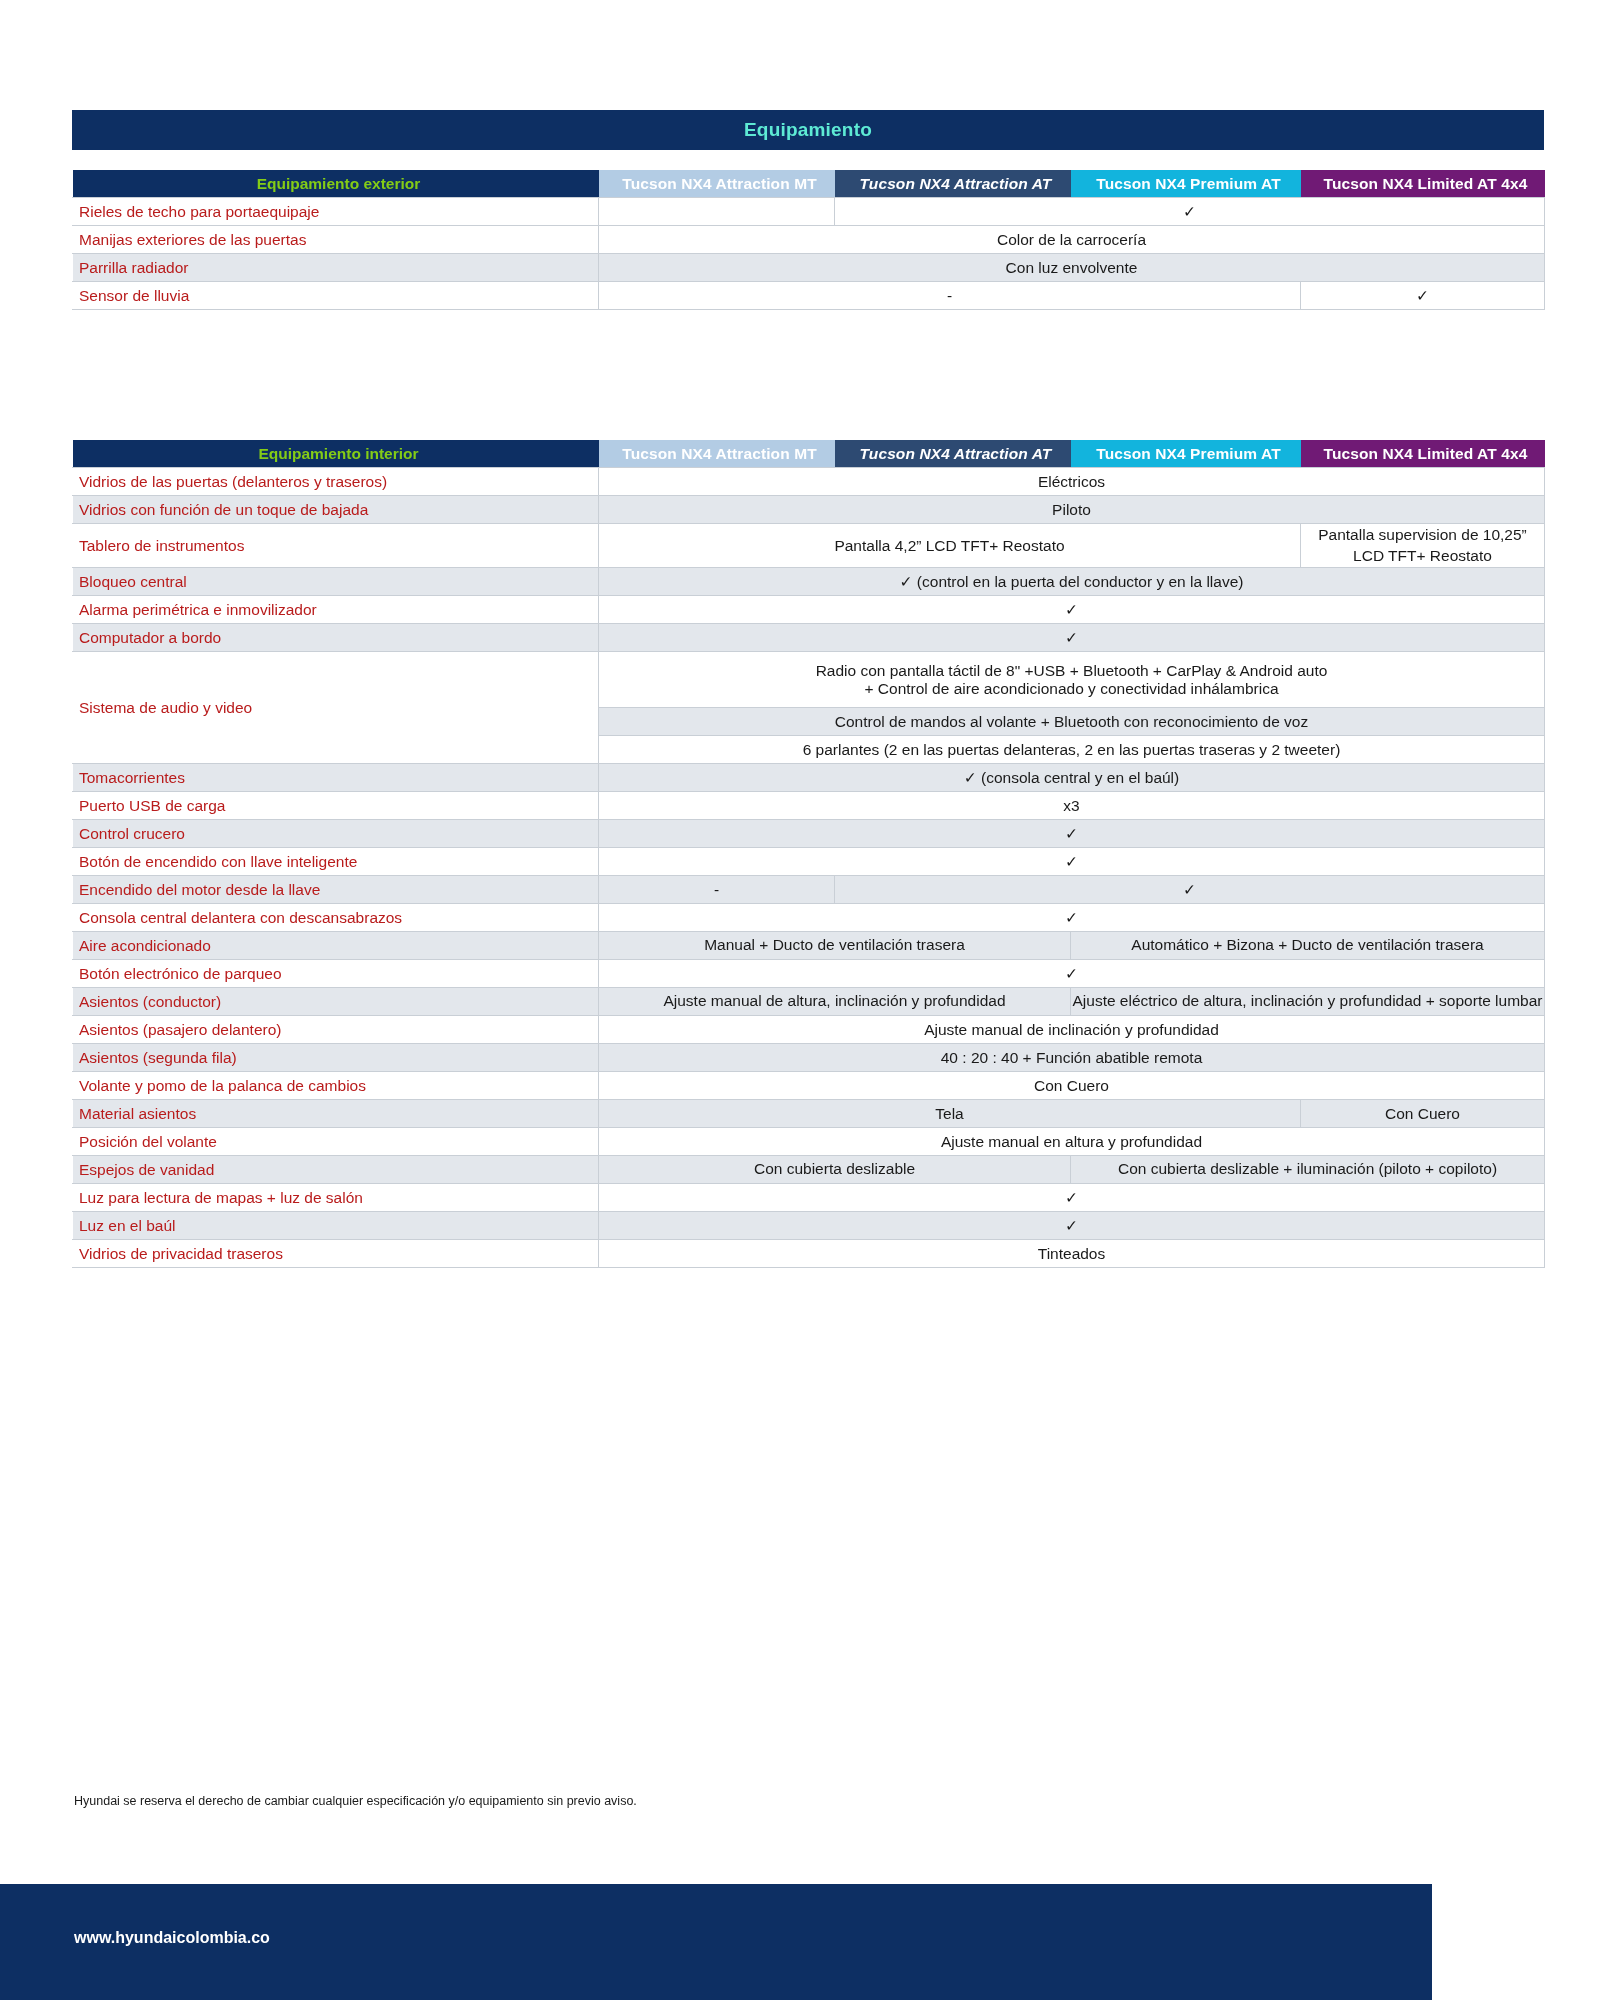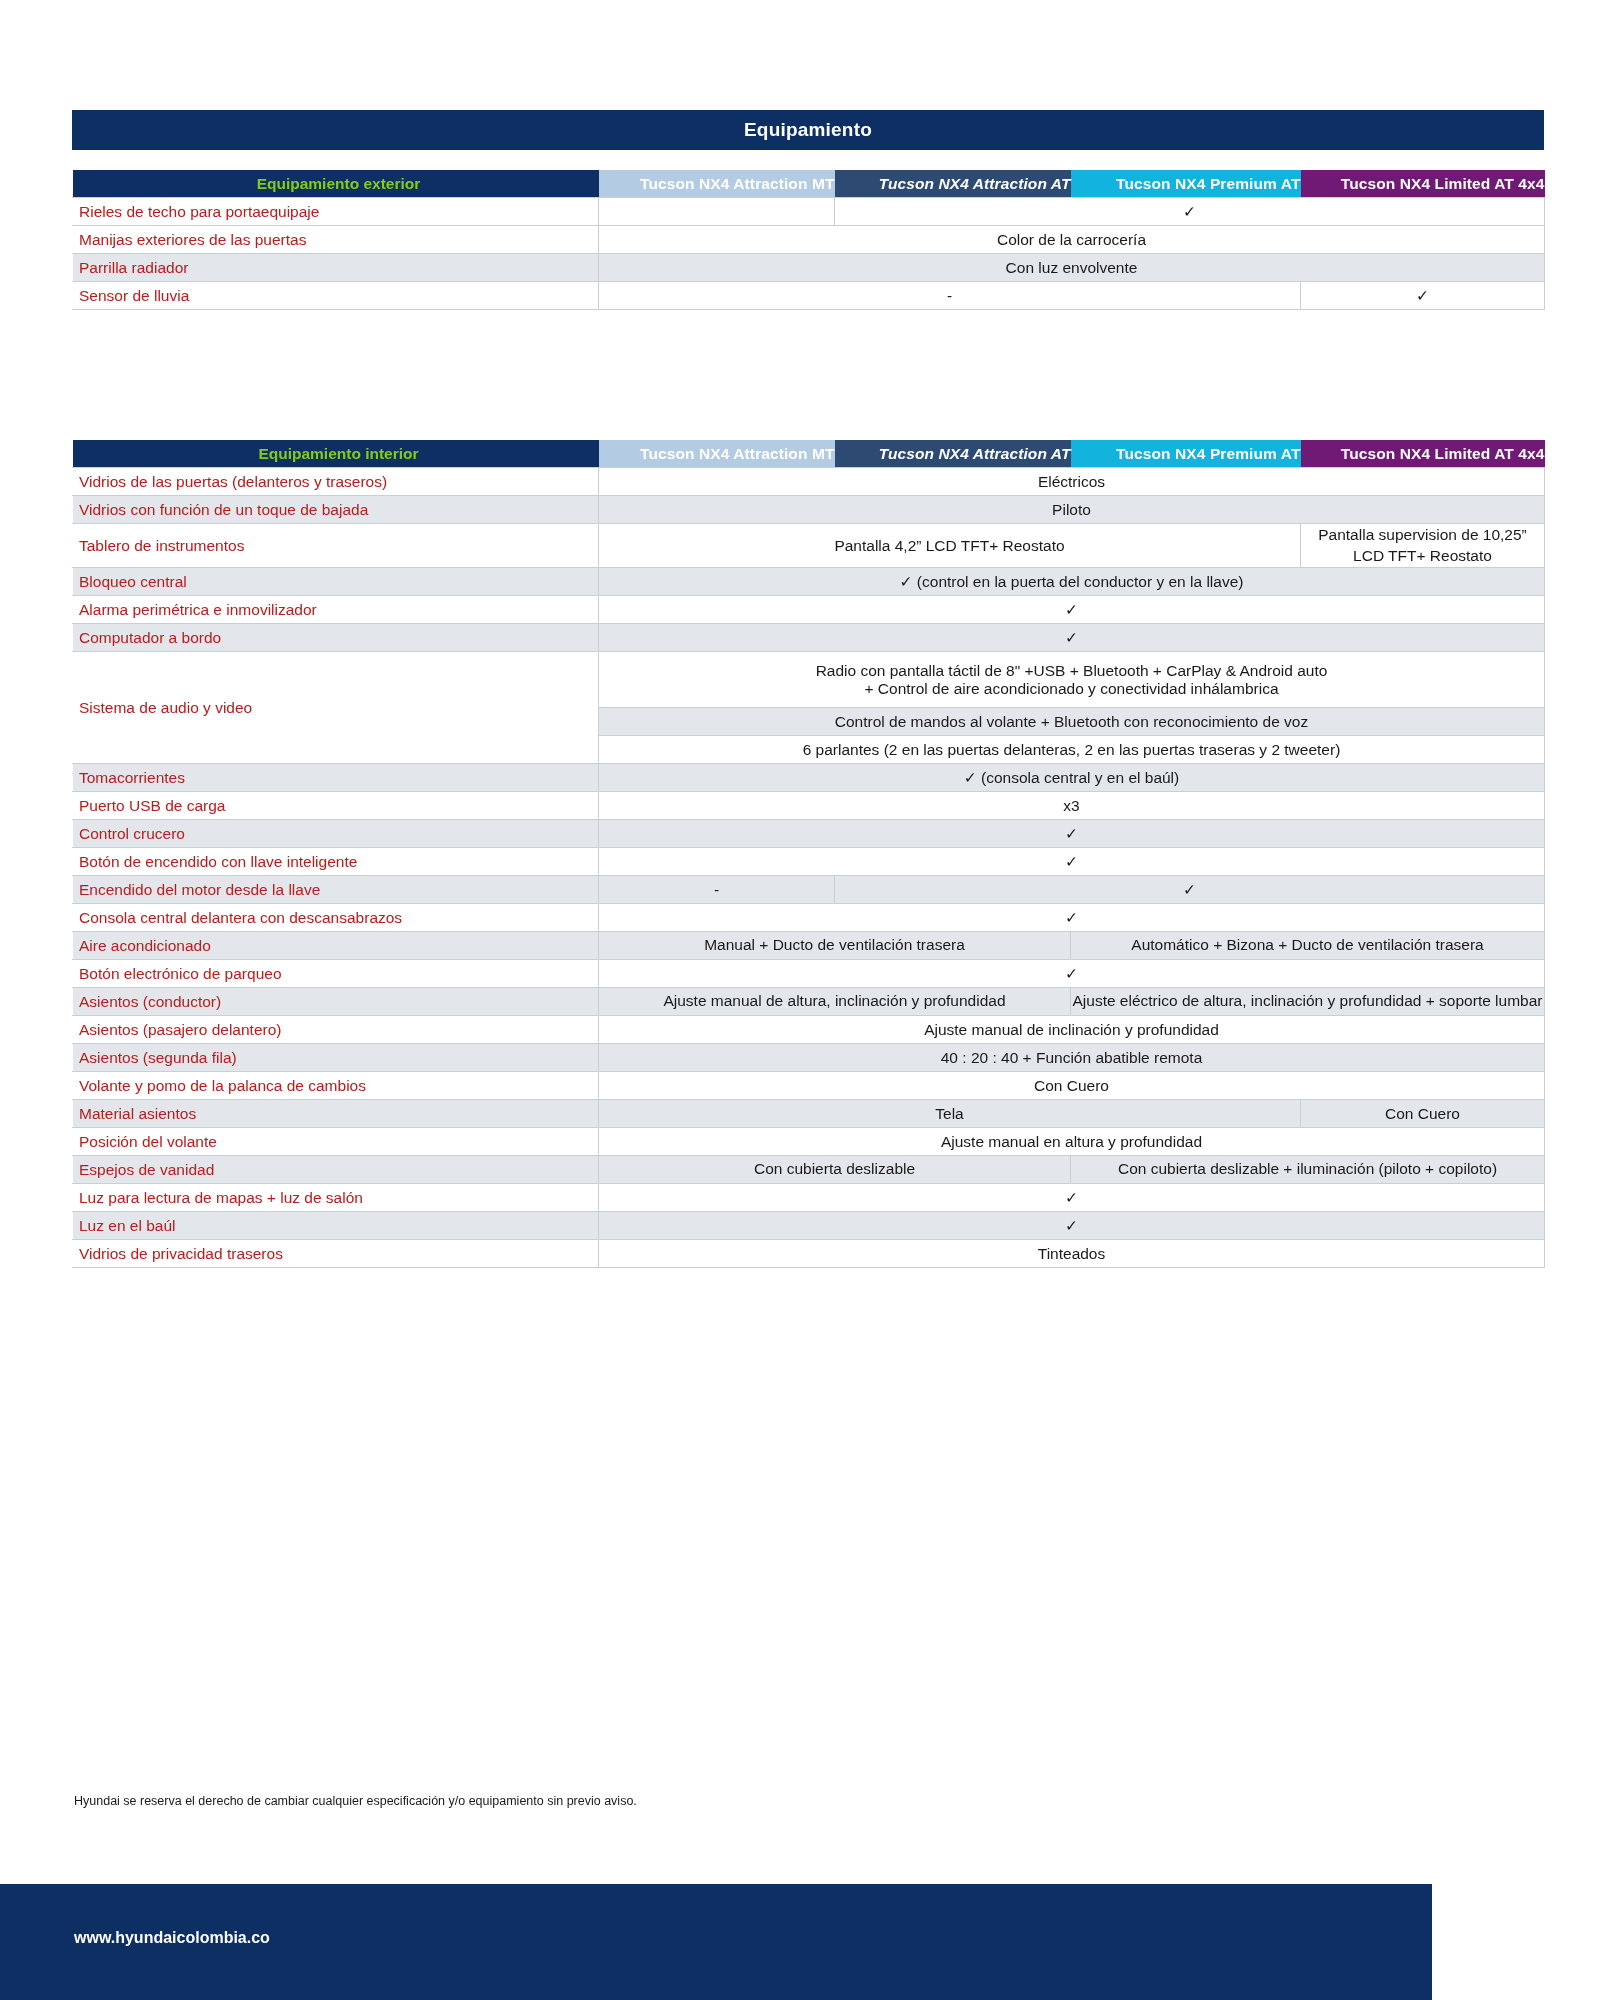--- a/index.html
+++ b/index.html
@@ -29,21 +29,21 @@
     left: 72px;
     top: 110px;
     width: 1472px;
     height: 40px;
     background: #0d2f63;
     display: flex;
     align-items: center;
     justify-content: center;
   }
   .banner-title {
-    color: #ffffff;
+    color: #5eead4;
     font-size: 19px;
     font-weight: bold;
     letter-spacing: .2px;
   }
 
   
   .spec-table {
     position: absolute;
     left: 72px;
     width: 1472px;
@@ -62,21 +62,21 @@
     color: #84cc16;
     font-size: 17px;
     font-weight: bold;
     text-align: center;
     height: 38px;
     padding: 0;
   }
   .hdr-v {
     height: 38px;
     padding: 0 4px;
-    text-align: right;
+    text-align: center;
     font-size: 11.5px;
     font-weight: bold;
     color: #ffffff;
     letter-spacing: .1px;
   }
   .hdr-mt      { background: #b3cce4; }
   .hdr-at      { background: #2d4a72; font-style: italic; }
   .hdr-premium { background: #12b4dd; }
   .hdr-limited { background: #701a75; }
 

